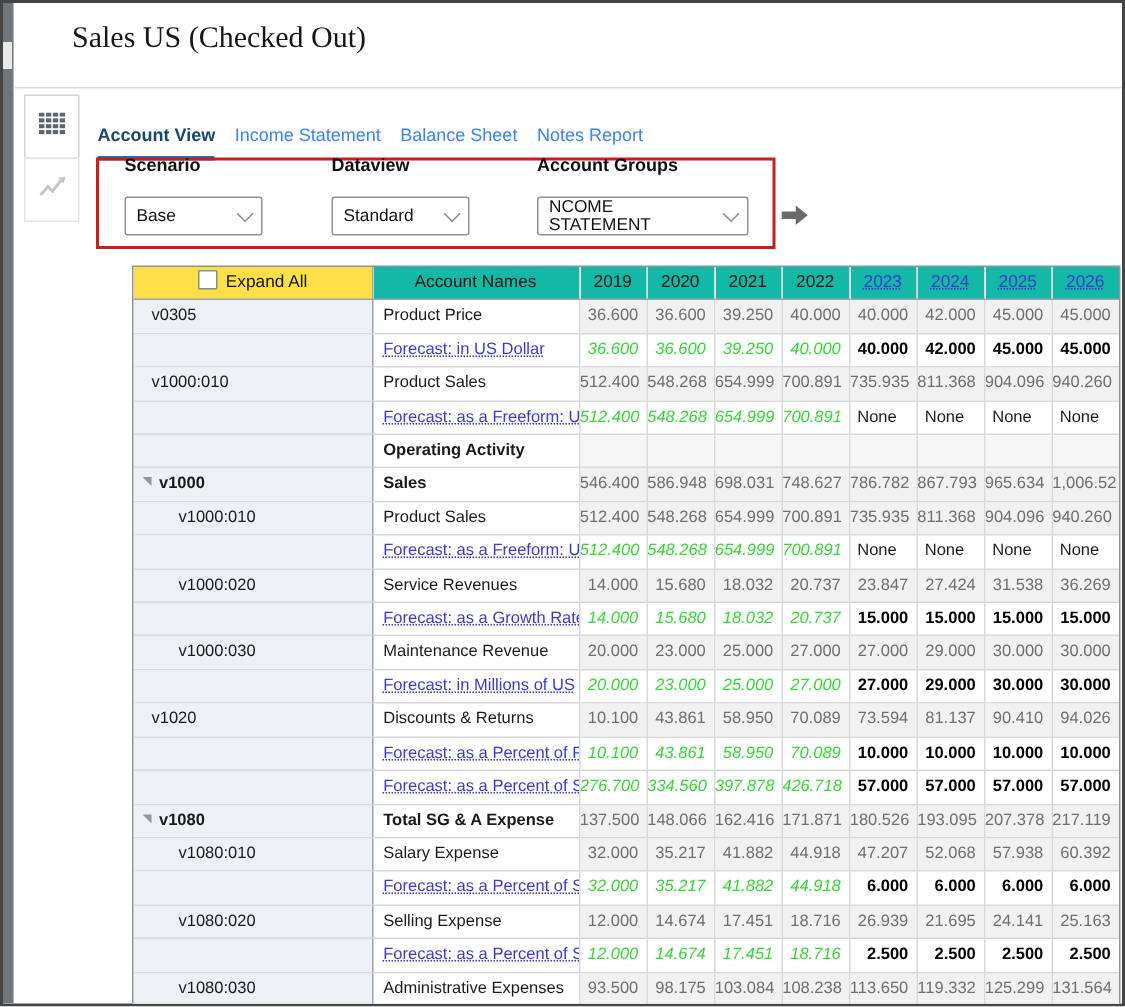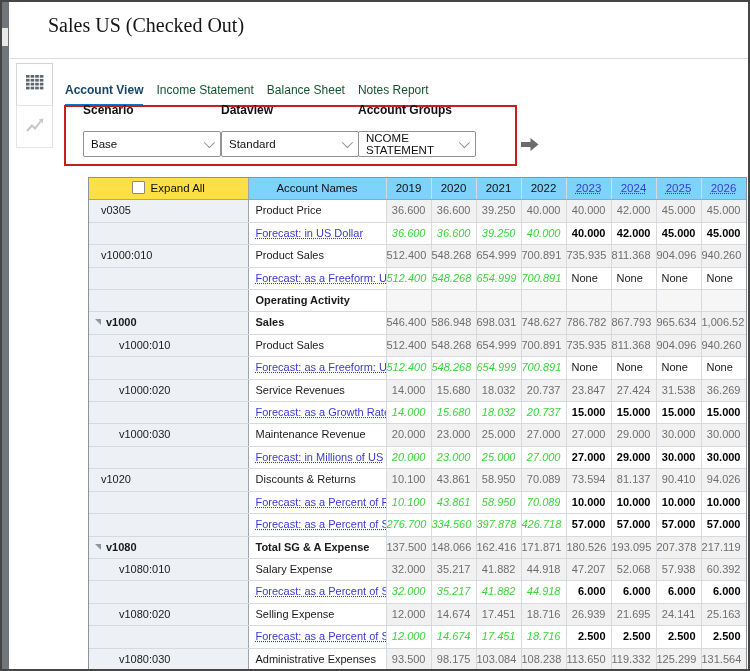--- a/index.html
+++ b/index.html
@@ -13,41 +13,41 @@
   #page-title{position:absolute;left:46px;top:12px;font-family:"Liberation Serif",serif;
     font-size:20px;color:#161616;}
   #title-divider{position:absolute;left:8px;top:56px;width:740px;height:1px;background:#dcdcdc;}
   
   .icon-box{position:absolute;width:35px;height:41px;background:#fff;border:1px solid #cfd4d6;
     display:flex;align-items:center;justify-content:center;}
   #icon-box-grid{left:14px;top:61px;}
   #icon-box-chart{left:14px;top:103px;border-color:#e4e4e4;}
   
   #tab-bar{position:absolute;left:63px;top:69px;display:flex;margin-top:12px;}
-  .tab{font-size:12px;color:#14532d;margin-right:13px;padding-bottom:7px;cursor:pointer;white-space:nowrap;}
+  .tab{font-size:12px;color:#3b82f6;margin-right:13px;padding-bottom:7px;cursor:pointer;white-space:nowrap;}
   .tab.active{color:#16476b;font-weight:bold;border-bottom:3px solid #0678cc;}
   
   #annotation-rect{position:absolute;left:62px;top:103px;width:449px;height:57px;
     border:2px solid #c81e1e;pointer-events:none;}
   .filter-label{position:absolute;top:101px;font-size:12px;font-weight:bold;color:#111;}
   #lbl-scenario{left:81px;} #lbl-dataview{left:219px;} #lbl-groups{left:356px;}
-  .select{position:absolute;top:129px;width:138px;height:26px;box-sizing:border-box;
+  .select{position:absolute;top:129px;width:92px;height:26px;box-sizing:border-box;
     border:1px solid #929292;border-radius:2px;background:#fff;display:flex;
     align-items:center;padding:0 20px 0 7px;font-size:11.5px;color:#111;cursor:pointer;}
-  #sel-scenario{left:81px;} #sel-dataview{left:219px;} #sel-groups{left:356px;width:118px;}
+  #sel-scenario{left:81px;} #sel-dataview{left:219px;} #sel-groups{left:356px;width:141px;}
   .select .chev{position:absolute;right:8px;top:8px;width:7px;height:7px;
     border-right:1.4px solid #8f8f8f;border-bottom:1.4px solid #8f8f8f;transform:rotate(45deg) translateY(-2px);}
   #go-arrow{position:absolute;left:519px;top:135px;cursor:pointer;}
   
   #grid-wrap{position:absolute;left:86px;top:175px;width:659px;height:494px;overflow:hidden;
     border:1px solid #8c939b;box-sizing:border-box;background:#fff;}
   table{border-collapse:collapse;table-layout:fixed;width:657px;}
   th,td{font-size:11px;height:21.4px;line-height:21.4px;padding:0;overflow:hidden;
     white-space:nowrap;border-right:1px solid #d6dade;border-bottom:1px solid #d6dade;}
-  th{font-weight:normal;font-size:11.5px;background:#7dd3fc;border-bottom:1px solid #9ca4ad;color:#111;}
+  th{font-weight:normal;font-size:11.5px;background:#14b8a6;border-bottom:1px solid #9ca4ad;color:#111;}
   th.h-expand{background:#fde047;border-right:1px solid #9ca4ad;}
   th .yr-link{color:#3b3bd3;text-decoration:underline dotted;cursor:pointer;}
   .cb{display:inline-block;width:11px;height:11px;background:#fff;border:1px solid #8a8a8a;
     border-radius:1px;vertical-align:-2px;margin-right:6px;cursor:pointer;}
   td.c-code{background:#edf0f4;text-align:left;padding-left:12px;color:#1a1a1a;
     border-right:1px solid #9ca4ad;}
   td.c-code.ind{padding-left:30px;}
   td.c-code.parent{font-weight:bold;padding-left:6px;}
   .tri{display:inline-block;width:0;height:0;border-top:6px solid #8f969c;
     border-left:6px solid transparent;margin-right:5px;vertical-align:1px;}

